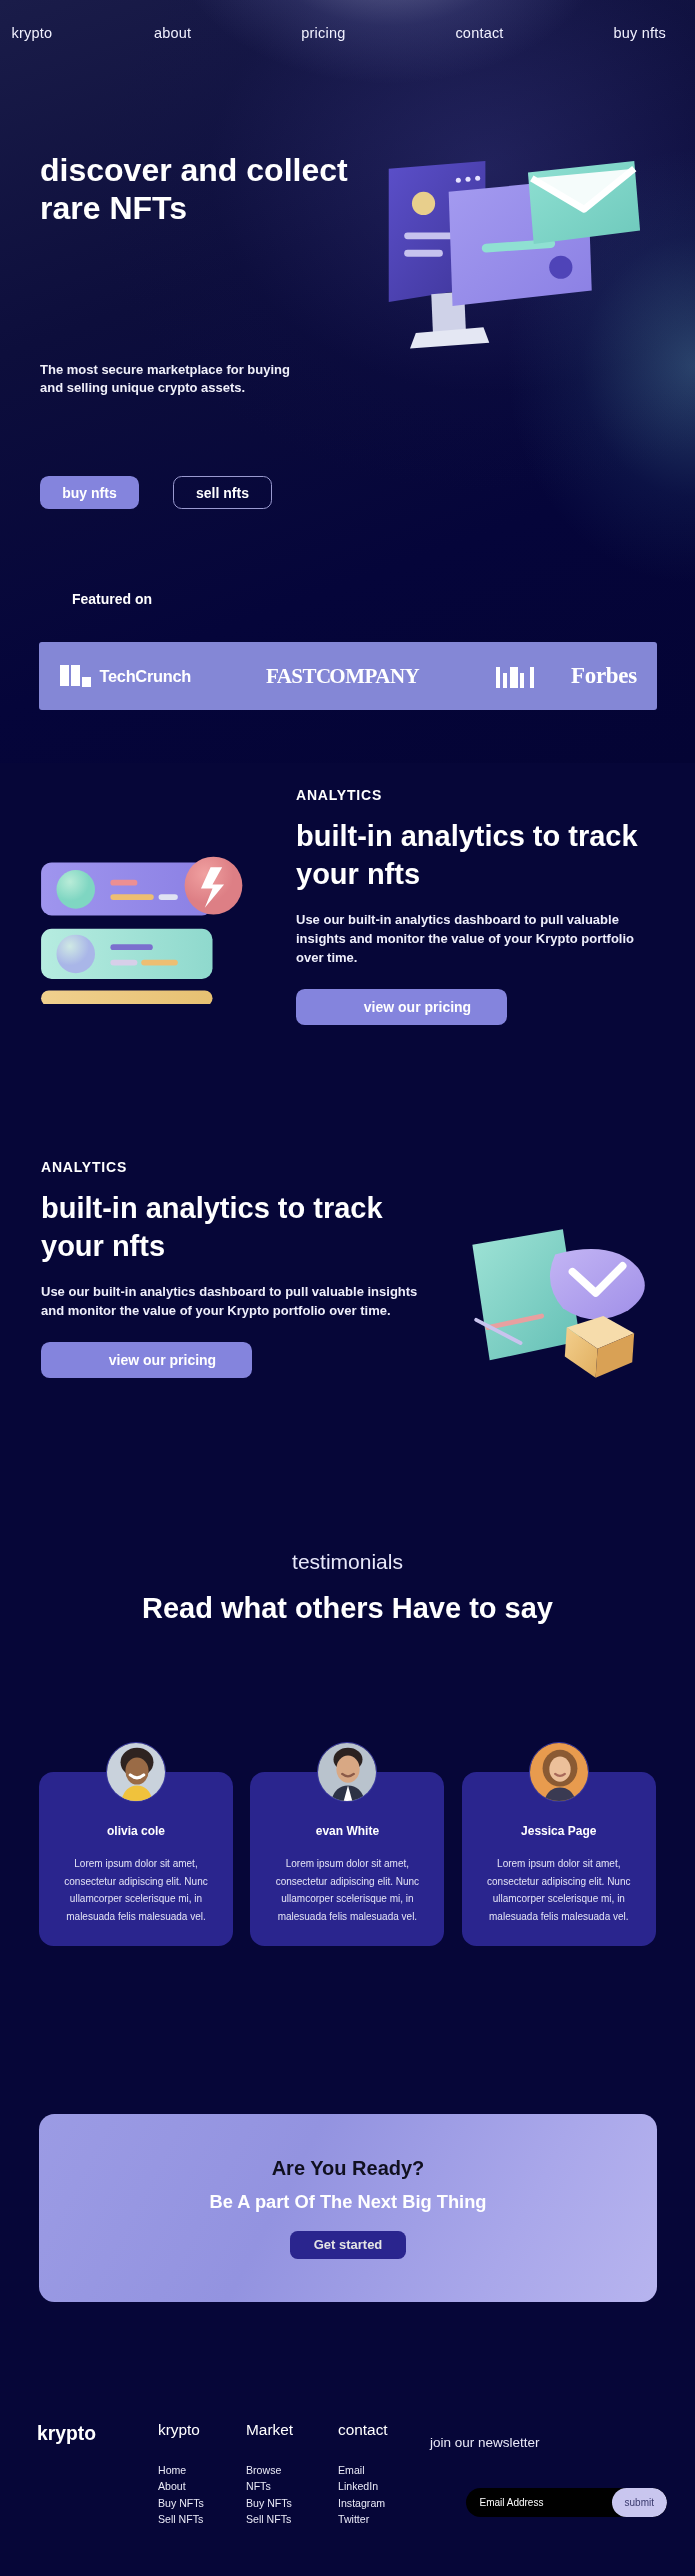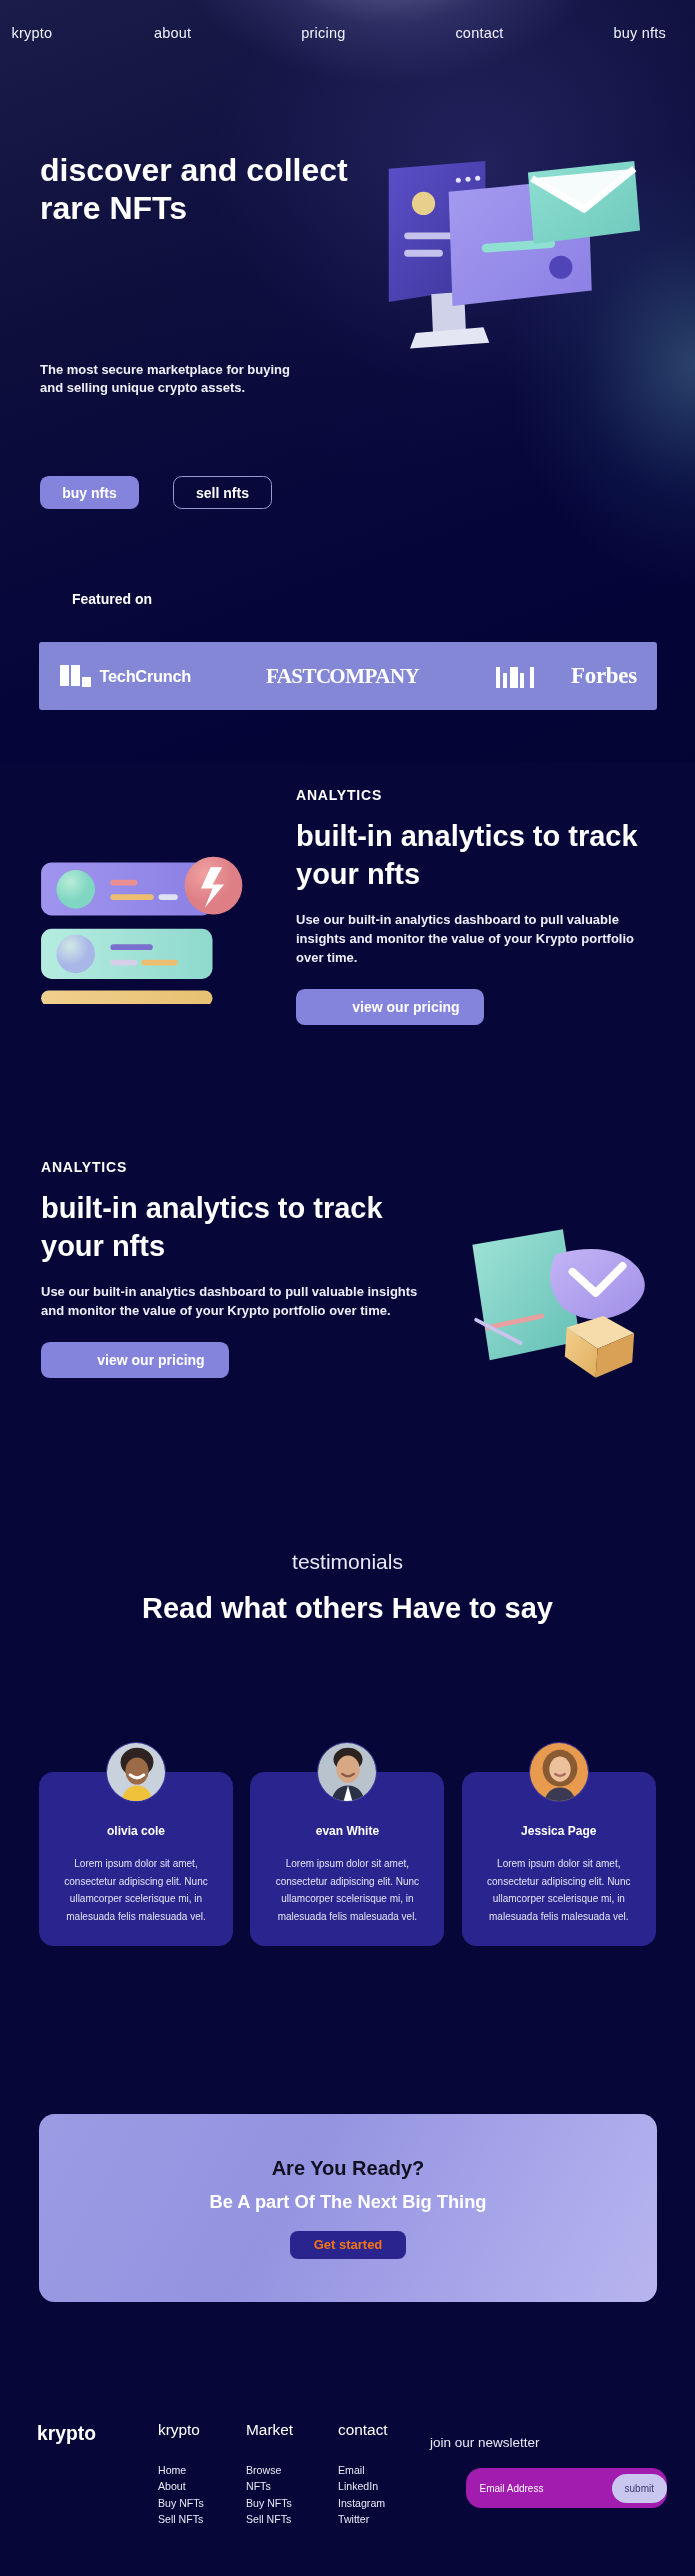--- a/index.html
+++ b/index.html
@@ -85,21 +85,21 @@
     color:#fff; margin-left:37px; letter-spacing:-0.3px;
   }
 
   
   .sec { position:absolute; width:695px; }
   .eyebrow { font-size:14px; font-weight:bold; letter-spacing:0.8px; color:#ffffff; }
   .sec-title { font-size:29px; font-weight:bold; line-height:1.33; color:#ffffff; }
   .sec-body { font-size:13px; font-weight:bold; line-height:1.45; color:#eeeefb; }
   .btn-pill {
     background:#8484dd; color:#ffffff; border:none; border-radius:8.7px;
-    font-size:14px; font-weight:bold; height:36px; width:188px; cursor:pointer;
+    font-size:14px; font-weight:bold; height:36px; width:211px; cursor:pointer;
     font-family:"Liberation Sans", sans-serif;
     padding-left:32px;
   }
 
   .analytics1 { top:787px; left:0; }
   .a1-art { position:absolute; left:39px; top:34px; width:217px; height:183px; }
   .a1-copy { position:absolute; left:296px; top:0px; width:367px; }
 
   .analytics2 { top:1159px; left:0; }
   .a2-copy { position:absolute; left:41px; top:0px; width:386px; }
@@ -125,39 +125,39 @@
   
   .cta {
     position:absolute; left:39px; top:2114px; width:618px; height:188px;
     border-radius:15.4px;
     background:linear-gradient(118deg, #9b9be4 0%, #9393e0 40%, #a9a7ea 75%, #b7b4ef 100%);
     display:flex; flex-direction:column; align-items:center; justify-content:center;
   }
   .cta-h1 { font-size:20px; font-weight:bold; color:#101020; }
   .cta-h2 { font-size:18.3px; font-weight:bold; color:#ffffff; line-height:1.28; text-align:center; margin-top:9.7px; }
   .cta-btn {
-    margin-top:17.4px; background:#2a258e; color:#f97316; border:none; border-radius:7.7px;
+    margin-top:17.4px; background:#2a258e; color:#e5e5e5; border:none; border-radius:7.7px;
     width:116px; height:28px; font-size:13px; font-weight:bold; cursor:pointer;
     font-family:"Liberation Sans", sans-serif;
   }
 
   
   .footer { position:absolute; top:2346px; left:0; width:695px; height:230px; }
   .f-brand { position:absolute; left:37px; top:77px; font-size:19.3px; font-weight:bold; color:#ffffff; }
   .f-col { position:absolute; top:75px; }
   .f-col-title { font-size:15.4px; color:#ffffff; margin-bottom:23px; }
   .f-link { font-size:10.6px; color:#eaeaf7; line-height:1.55; display:block; text-decoration:none; }
   .f-c1 { left:158px; }
   .f-c2 { left:246px; }
   .f-c3 { left:338px; }
   .f-news { position:absolute; left:430px; top:89px; width:237px; }
   .f-news-title { font-size:13.5px; color:#e9e9f8; text-align:left; }
   .f-news-form {
-    margin-top:18px; height:40px; width:201px; margin-left:36px;
-    background:#a21caf; border-radius:15.4px; display:flex; align-items:center;
+    margin-top:38px; height:29px; width:201px; margin-left:36px;
+    background:#000000; border-radius:15.4px; display:flex; align-items:center;
     overflow:hidden;
   }
   .f-email {
     flex:1; background:transparent; border:none; outline:none;
     color:#ffffff; font-size:10px; padding-left:13.5px;
     font-family:"Liberation Sans", sans-serif;
   }
   .f-email::placeholder { color:#ffffff; }
   .f-submit {
     width:83px; height:29px; border:none; border-radius:15.4px;

